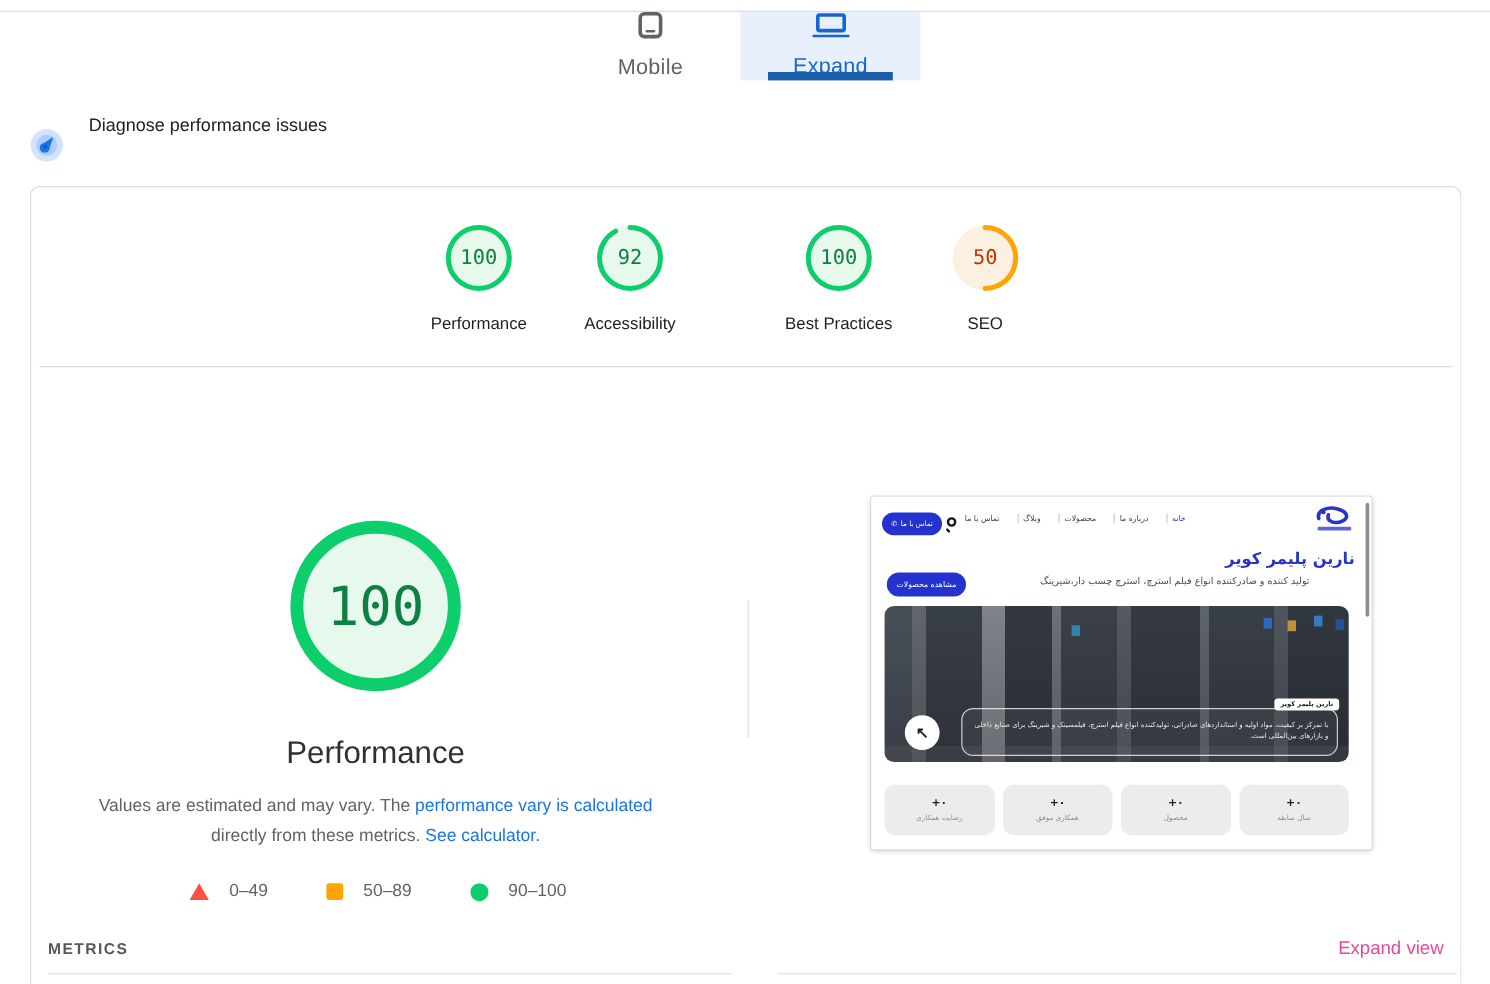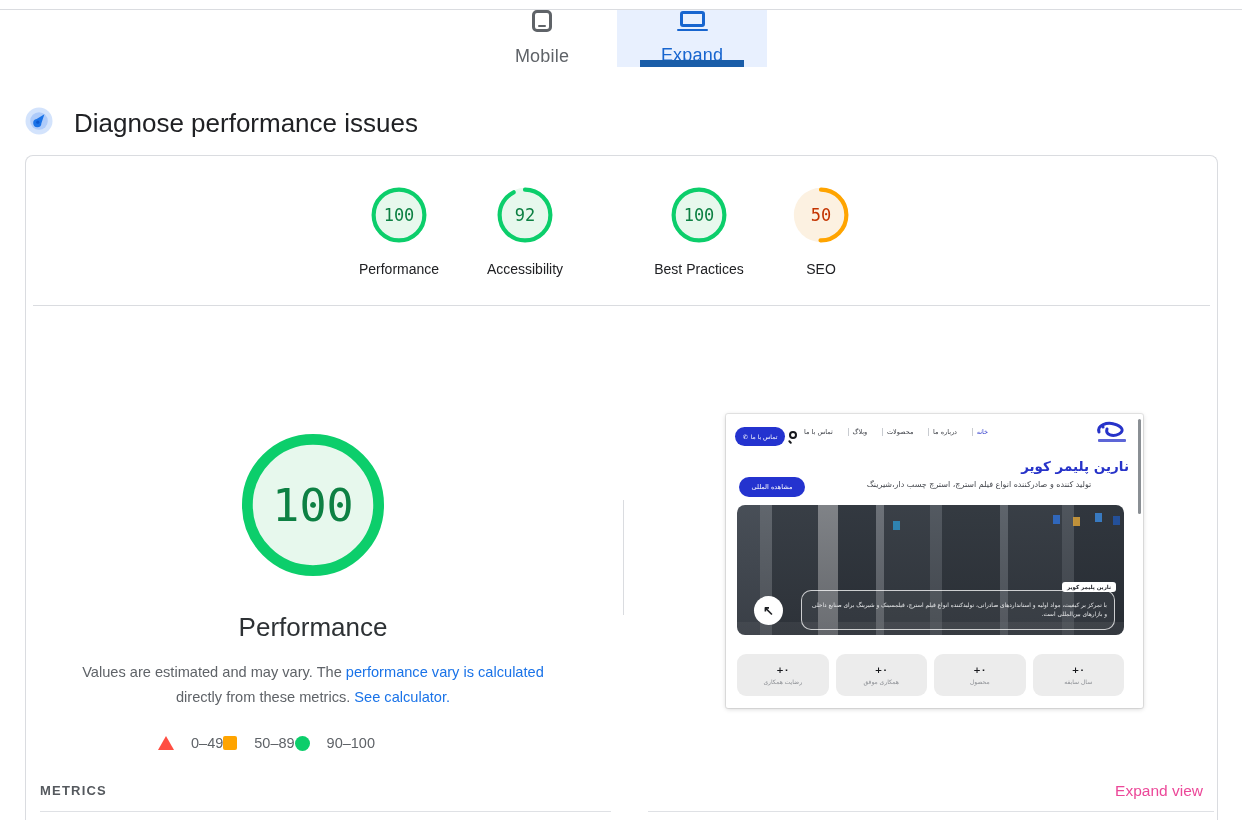--- a/index.html
+++ b/index.html
@@ -19,21 +19,21 @@
   .tab-desktop .tab-label { color:#1765cf; }
   .phone-icon { width:20px; height:33px; border:3px solid #5f6368; border-radius:5px; position:relative; }
   .phone-icon::after { content:""; position:absolute; left:50%; transform:translateX(-50%); bottom:2px; width:8px; height:2.5px; background:#5f6368; border-radius:1px; }
   .laptop-icon { display:flex; flex-direction:column; align-items:center; }
   .laptop-screen { width:25px; height:16px; border:3px solid #1765cf; border-radius:3px; }
   .laptop-base { width:31px; height:2.5px; background:#1765cf; margin-top:2px; border-radius:1px; }
   .tab-underline { position:absolute; left:640px; top:60px; width:104px; height:7px; background:#1a5da8; }
 
   
   .insights-icon { position:absolute; left:25px; top:107px; width:28px; height:28px; }
-  .page-heading { position:absolute; left:74px; top:108px; font-size:26px; color:#202124; }
+  .page-heading { position:absolute; left:74px; top:96px; font-size:15px; color:#202124; }
 
   
   .main-card { position:absolute; left:25px; top:155px; width:1193px; height:666px;
     background:#fff; border:1px solid #dadce0; border-bottom:none; border-radius:8px 8px 0 0; }
 
   
   .gauge { position:absolute; width:140px; display:flex; flex-direction:column; align-items:center; cursor:pointer; }
   .gauge.green  { --fill:#e7f8ed; --ring:#0cce6b; --num:#0d8043; }
   .gauge.orange { --fill:#fcf1e1; --ring:#ffa400; --num:#c33300; }
   .gauge-circle { position:relative; }
@@ -53,21 +53,21 @@
 
   .big-gauge { left:238px; top:430px; width:150px; }
   .big-label { position:absolute; left:163px; top:612px; width:300px; text-align:center;
     font-size:26px; color:#2d3134; }
 
   .disclaimer { position:absolute; left:60px; top:660px; width:506px; text-align:center;
     font-size:14.6px; line-height:25px; color:#5f6368; }
   .disclaimer a { color:#1a73e8; text-decoration:none; cursor:pointer; }
 
   .legend { position:absolute; left:158px; top:735px; width:314px; display:flex;
-    align-items:center; }
+    align-items:center; justify-content:space-between; }
   .legend-item { display:flex; align-items:center; gap:17px; }
   .legend-range { font-size:14.5px; color:#5f6368; }
   .shape-triangle { width:0; height:0; border-left:8px solid transparent; border-right:8px solid transparent; border-bottom:14px solid #ff4e42; }
   .shape-square { width:14px; height:14px; background:#ffa400; border-radius:2px; }
   .shape-circle { width:15px; height:15px; background:#0cce6b; border-radius:50%; }
 
   .v-divider { position:absolute; left:623px; top:500px; width:1px; height:115px; background:#dadce0; }
 
   
   .metrics-heading { position:absolute; left:40px; top:783px; font-size:13px; font-weight:600;
@@ -252,21 +252,21 @@
         <div class="handle"></div>
     </div>
     <div class="pill thumb-cta-contact fa">
       <span>✆</span>
       <span>تماس با ما</span>
     </div>
     <div class="thumb-scrollbar"></div>
 
     <div class="thumb-title fa">نارین پلیمر کویر</div>
     <div class="thumb-subtitle fa">تولید کننده و صادرکننده انواع فیلم استرچ، استرچ چسب دار،شیرینگ</div>
-    <div class="pill thumb-cta-products fa">مشاهده المللی</div>
+    <div class="pill thumb-cta-products fa">مشاهده محصولات</div>
 
     <div class="hero">
       <div class="hero-accents"></div>
       <div class="hero-panel"></div>
       <div class="hero-badge fa">نارین پلیمر کویر</div>
       <div class="hero-text fa">با تمرکز بر کیفیت، مواد اولیه و استانداردهای صادراتی، تولیدکننده انواع فیلم استرچ، فیلمسینک و شیرینگ برای صنایع داخلی و بازارهای بین‌المللی است.</div>
       <div class="hero-arrow-btn">↖</div>
     </div>
 
     <div class="thumb-stats">

